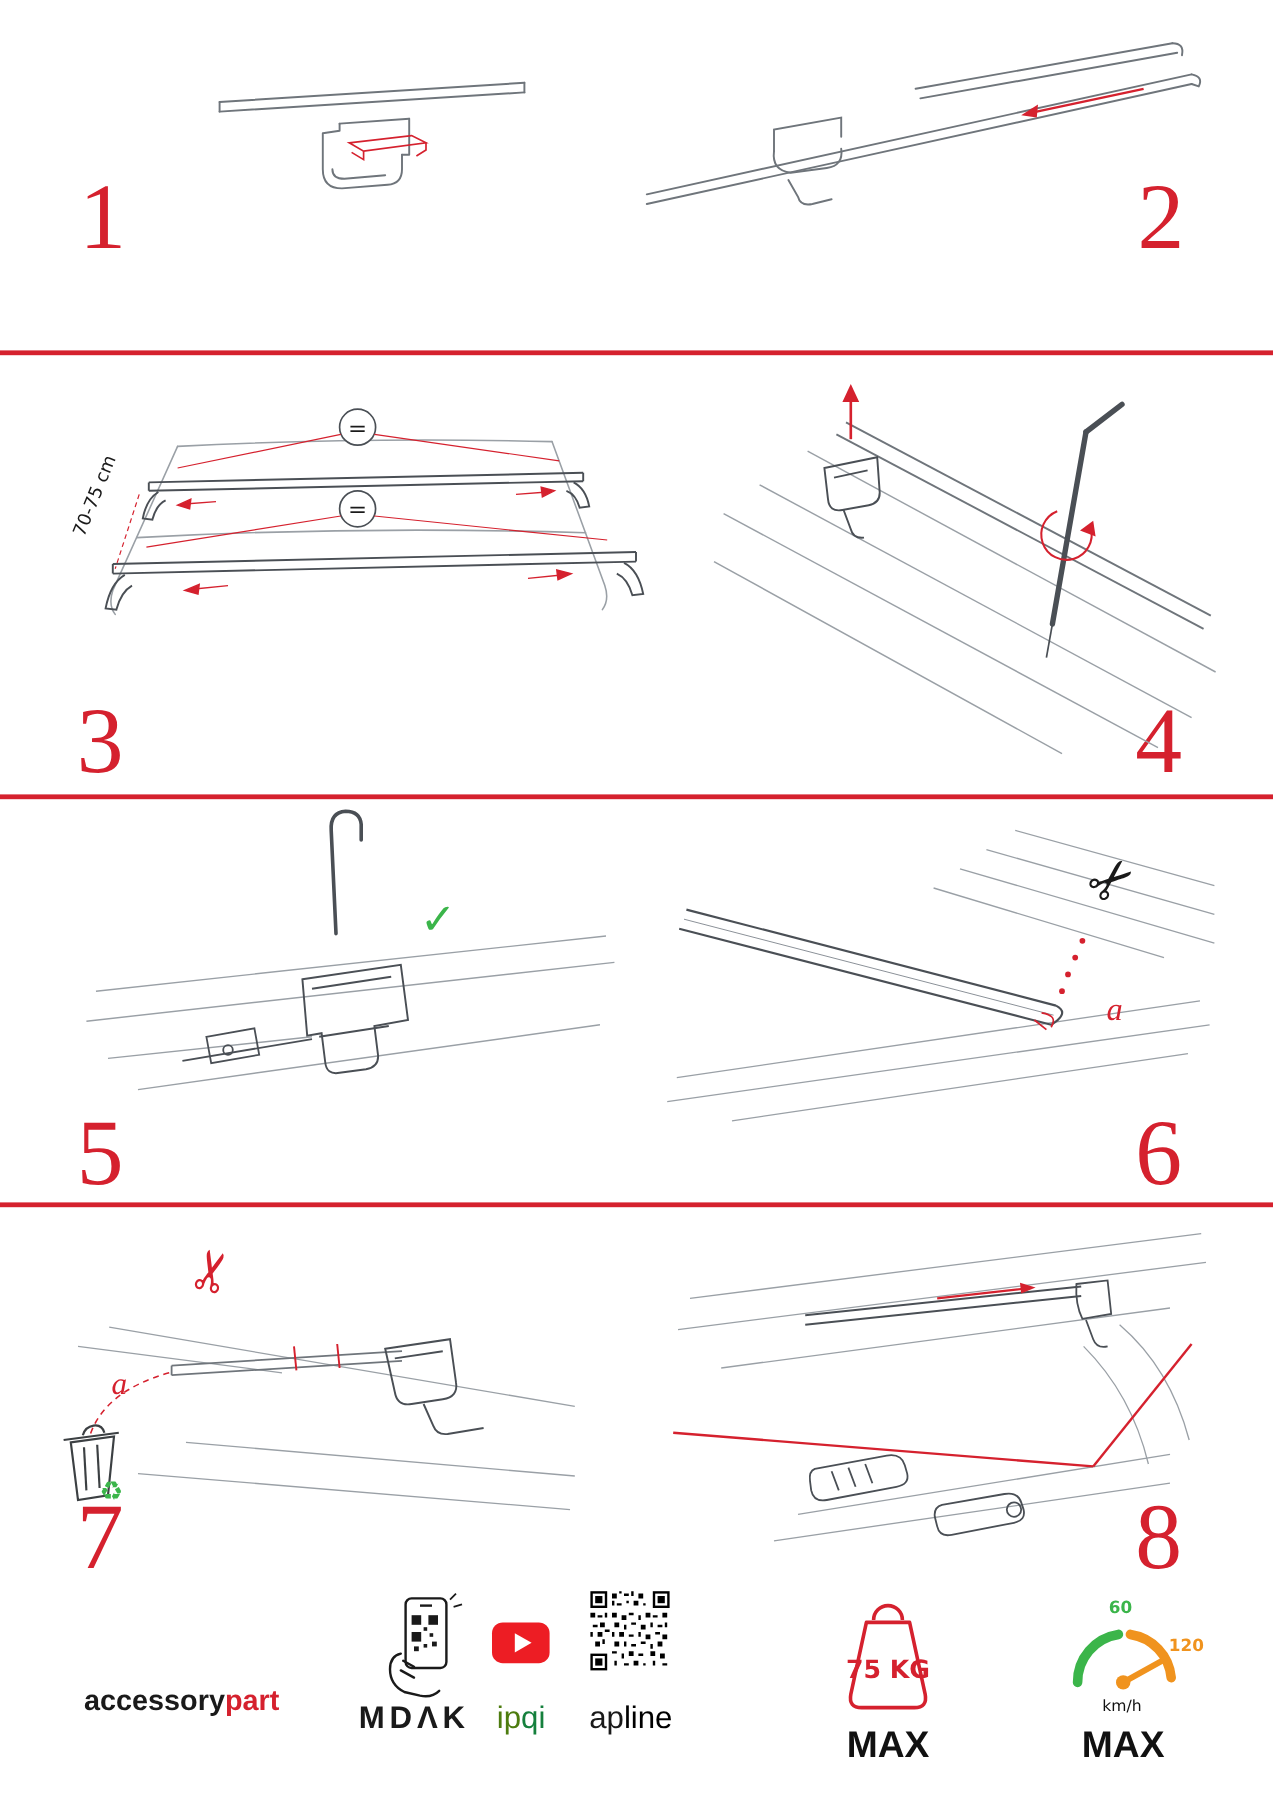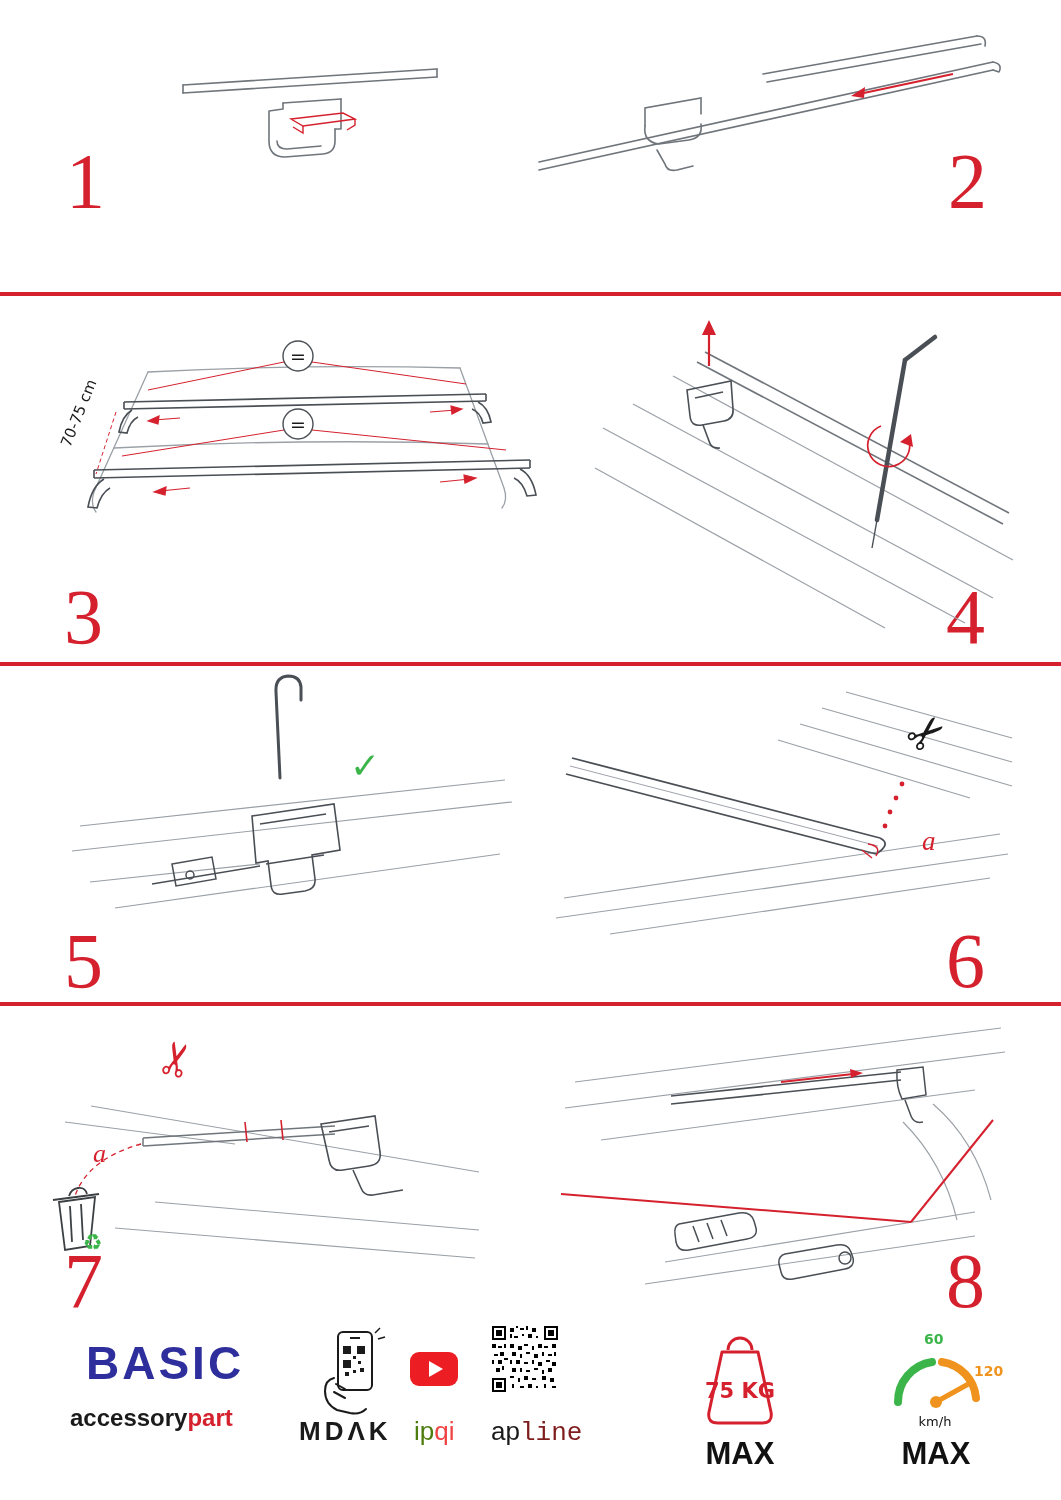--- a/index.html
+++ b/index.html
@@ -34,23 +34,23 @@
   .accpart .red { color:#d5212e; }
 
   .brand-small {
     position:absolute; top:1418px;
     font-family:"Liberation Sans", sans-serif;
     font-weight:700; font-size:26px; line-height:1; color:#1a1a1a;
   }
   .mdak { left:299px; letter-spacing:4px;text-align:center; }
   .ipqi { left:414px; font-weight:400; }
   .ipqi .gray { color:#4d7c0f; }
-  .ipqi .red { color:#ef4444; }
+  .ipqi .red { color:#15803d; }
   .apline { left:491px; font-weight:400; }
-  .apline .red { color:#7f1d1d;font-family:Liberation Mono, monospace; }
+  .apline .red { color:#000000; }
 
   .yt-icon {
     position:absolute; left:410px; top:1352px; width:48px; height:34px;
     background:#ed1d24; border-radius:9px;
     display:flex; align-items:center; justify-content:center;
   }
   .yt-icon .tri {
     width:0; height:0;
     border-left:14px solid #ffffff;
     border-top:8px solid transparent;
@@ -319,21 +319,20 @@
       <path d="M448 108 L366 210"></path>
     </g>
     <g stroke="#4a4f55" stroke-width="1.5" fill="none">
       <path d="M134 212 l60 -11 q12 -2 15 8 l2 7 q2 9 -9 11 l-58 11 q-11 2 -13 -8 l-1 -8 q-1 -8 4 -10 z"></path>
       <path d="M148 214 l6 16 M162 211 l6 16 M176 208 l6 16"></path>
       <path d="M240 242 l52 -9 q11 -2 14 7 l2 6 q2 9 -8 11 l-52 10 q-10 2 -12 -7 l-2 -8 q-1 -8 6 -10 z"></path>
       <circle cx="300" cy="246" r="6"></circle>
     </g>
   </svg>
 
-  <div class="basic-logo">BASIC</div>
   <div class="accpart">
     <span>accessory</span><span class="red">part</span>
   </div>
 
   <svg class="drawing" style="left:312px; top:1326px; width:80px; height:88px;" viewBox="0 0 80 88">
     <g stroke="#1a1a1a" fill="none" stroke-width="2">
       <rect x="26" y="6" width="34" height="58" rx="5"></rect>
       <line x1="38" y1="12" x2="48" y2="12"></line>
     </g>
     <g fill="#1a1a1a">

